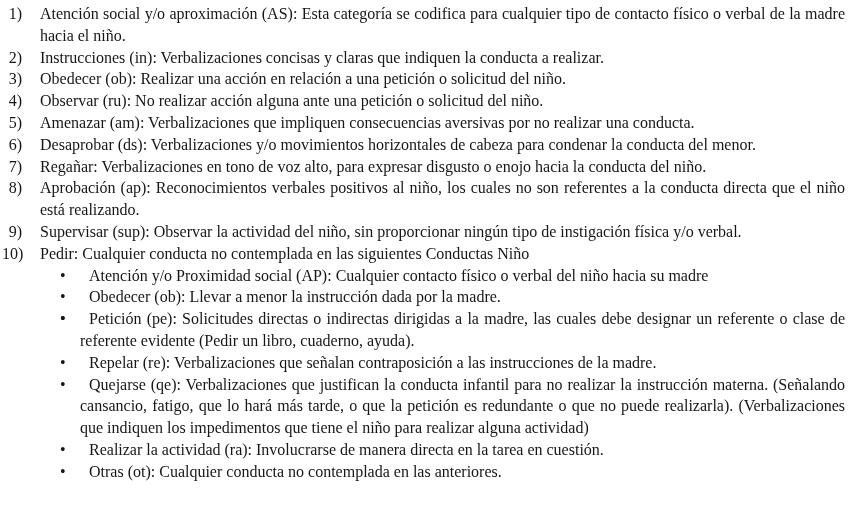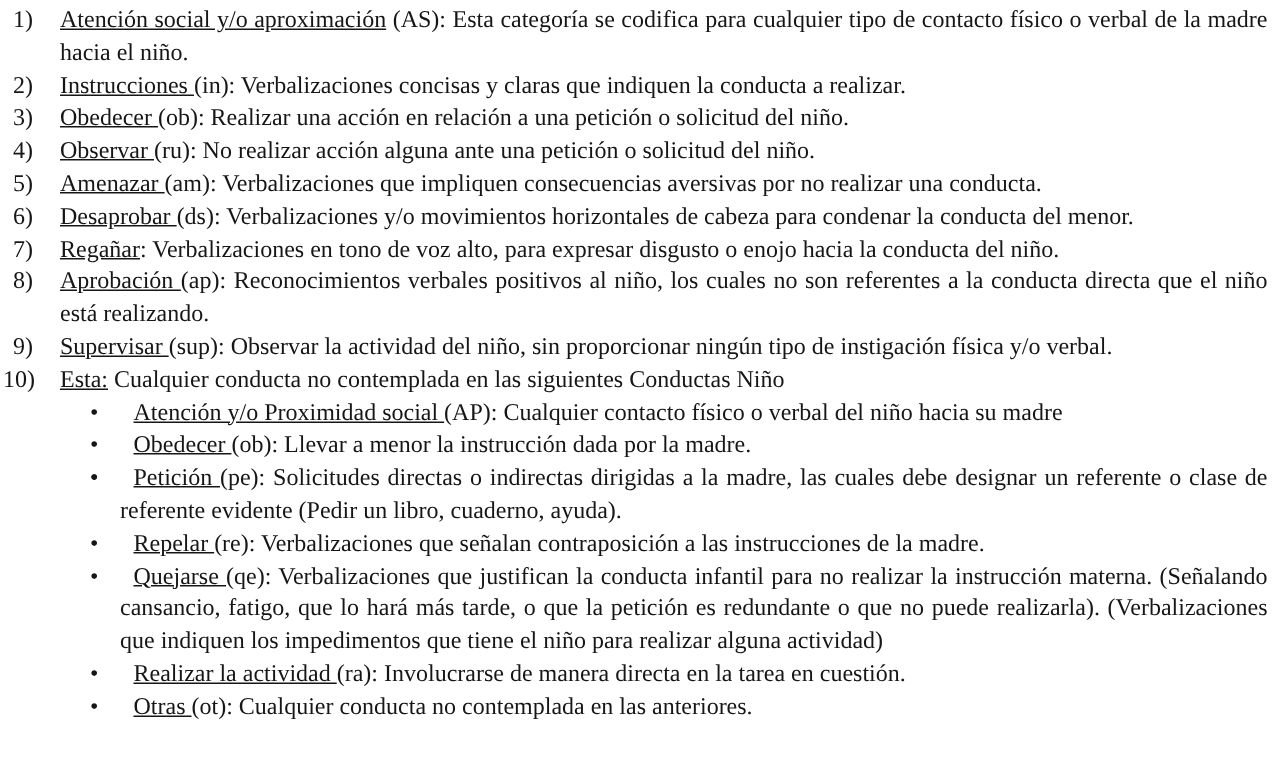--- a/index.html
+++ b/index.html
@@ -41,21 +41,20 @@
     padding-left: 72px;
     text-indent: 9px;
   }
   .bitem .bullet {
     position: absolute;
     left: 52px;
     top: 0;
     text-indent: 0;
   }
   .term {
-    text-decoration: underline;
   }
 </style>
 </head>
 <body>
 
 <div class="page">
 
   <div class="nitem"><span class="num">1)</span><span class="term">Atención social y/o aproximación</span><span> (AS): Esta categoría se codifica para cualquier tipo de contacto físico o verbal de la madre hacia el niño.</span></div>
 
   <div class="nitem"><span class="num">2)</span><span class="term">Instrucciones </span><span>(in): Verbalizaciones concisas y claras que indiquen la conducta a realizar.</span></div>
@@ -67,21 +66,21 @@
   <div class="nitem"><span class="num">5)</span><span class="term">Amenazar </span><span>(am): Verbalizaciones que impliquen consecuencias aversivas por no realizar una conducta.</span></div>
 
   <div class="nitem"><span class="num">6)</span><span class="term">Desaprobar </span><span>(ds): Verbalizaciones y/o movimientos horizontales de cabeza para condenar la conducta del menor.</span></div>
 
   <div class="nitem"><span class="num">7)</span><span class="term">Regañar</span><span>: Verbalizaciones en tono de voz alto, para expresar disgusto o enojo hacia la conducta del niño.</span></div>
 
   <div class="nitem"><span class="num">8)</span><span class="term">Aprobación </span><span>(ap): Reconocimientos verbales positivos al niño, los cuales no son referentes a la conducta directa que el niño está realizando.</span></div>
 
   <div class="nitem"><span class="num">9)</span><span class="term">Supervisar </span><span>(sup): Observar la actividad del niño, sin proporcionar ningún tipo de instigación física y/o verbal.</span></div>
 
-  <div class="nitem"><span class="num">10)</span><span class="term">Esta:</span><span> Cualquier conducta no contemplada en las siguientes Conductas Niño</span></div>
+  <div class="nitem"><span class="num">10)</span><span class="term">Pedir:</span><span> Cualquier conducta no contemplada en las siguientes Conductas Niño</span></div>
 
   <div class="bitem"><span class="bullet">•</span><span class="term">Atención y/o Proximidad social </span><span>(AP): Cualquier contacto físico o verbal del niño hacia su madre</span></div>
 
   <div class="bitem"><span class="bullet">•</span><span class="term">Obedecer </span><span>(ob): Llevar a menor la instrucción dada por la madre.</span></div>
 
   <div class="bitem"><span class="bullet">•</span><span class="term"></span></div>
 
   <div class="bitem"><span class="bullet">•</span><span class="term">Petición </span><span>(pe): Solicitudes directas o indirectas dirigidas a la madre, las cuales debe designar un referente o clase de referente evidente (Pedir un libro, cuaderno, ayuda).</span></div>
 
   <div class="bitem"><span class="bullet">•</span><span class="term">Repelar </span><span>(re): Verbalizaciones que señalan contraposición a las instrucciones de la madre.</span></div>

